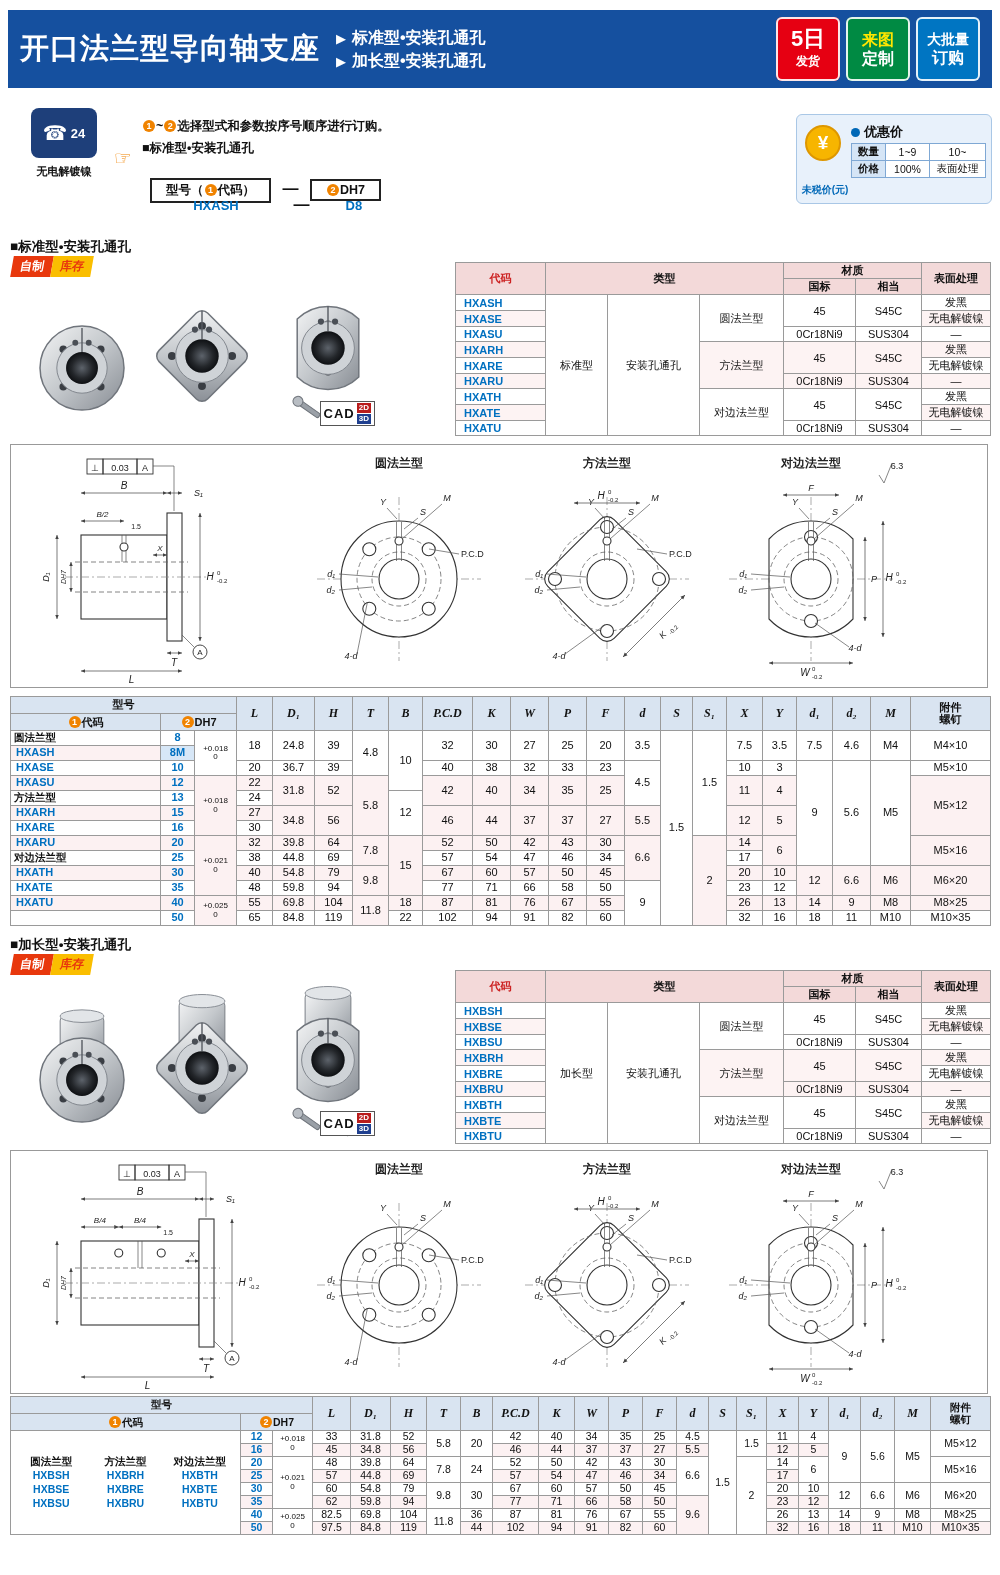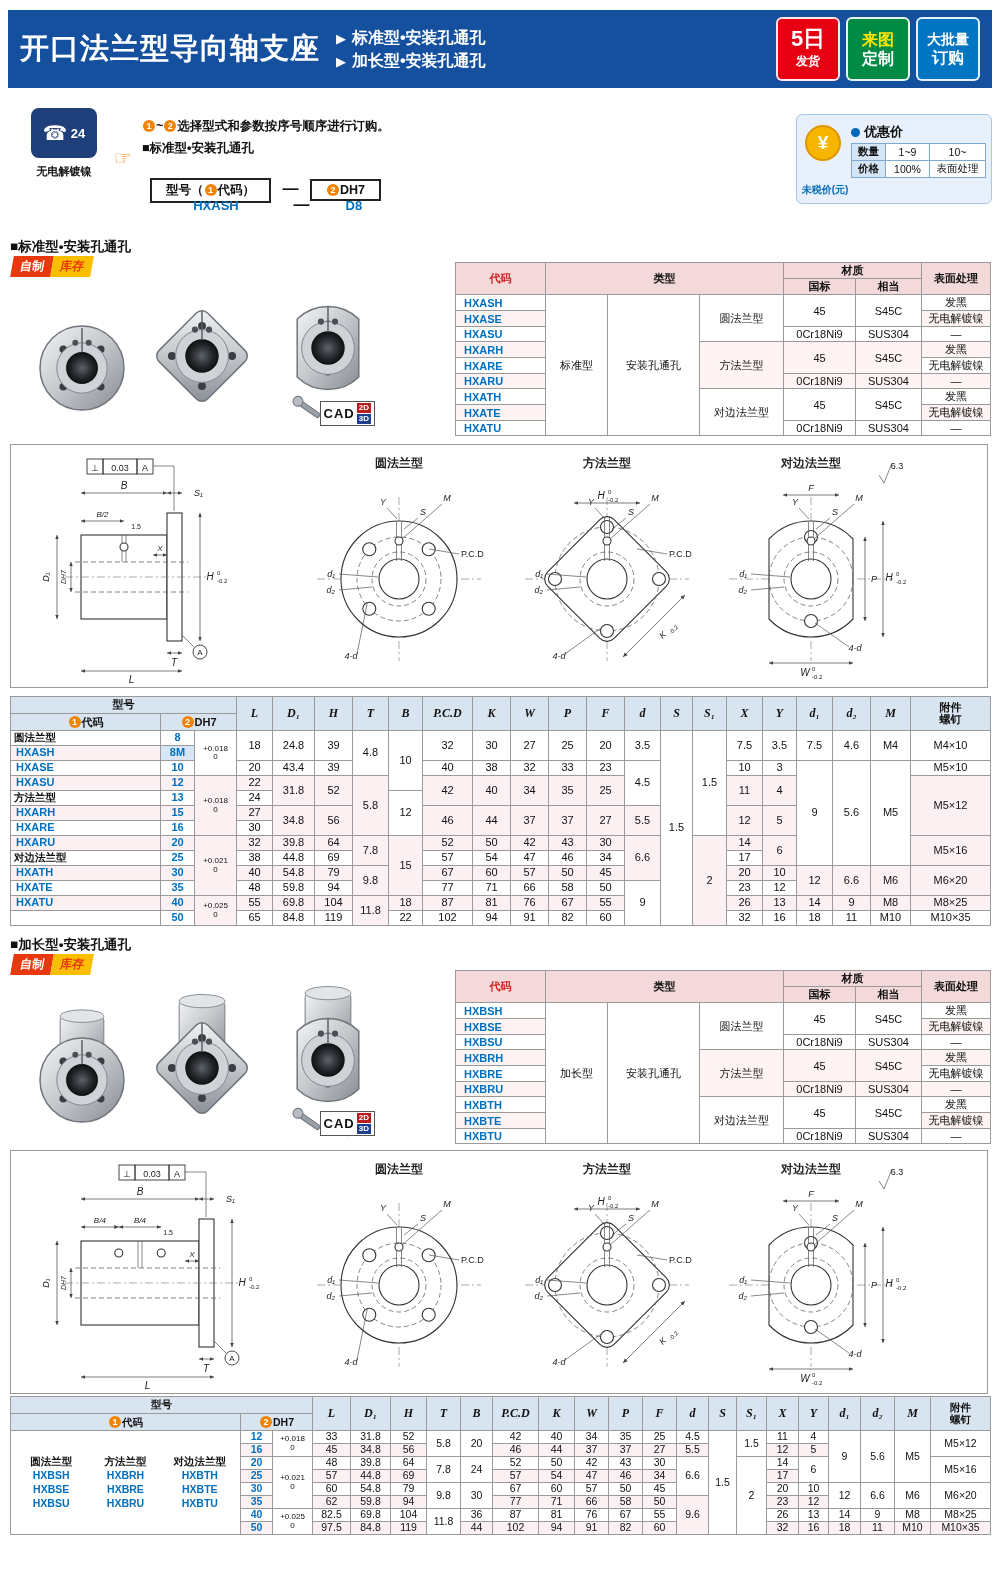--- a/index.html
+++ b/index.html
@@ -552,21 +552,21 @@
           <td rowspan="2">M4×10</td>
         </tr>
         <tr>
           <td class="code">HXASH</td>
           <td class="sz szm">8M</td>
         </tr>
         <tr>
           <td class="code">HXASE</td>
           <td class="sz">10</td>
           <td>20</td>
-          <td>43.4</td>
+          <td>36.7</td>
           <td>39</td>
           <td>40</td>
           <td>38</td>
           <td>32</td>
           <td>33</td>
           <td>23</td>
           <td rowspan="3">4.5</td>
           <td>10</td>
           <td>3</td>
           <td rowspan="7">9</td>

